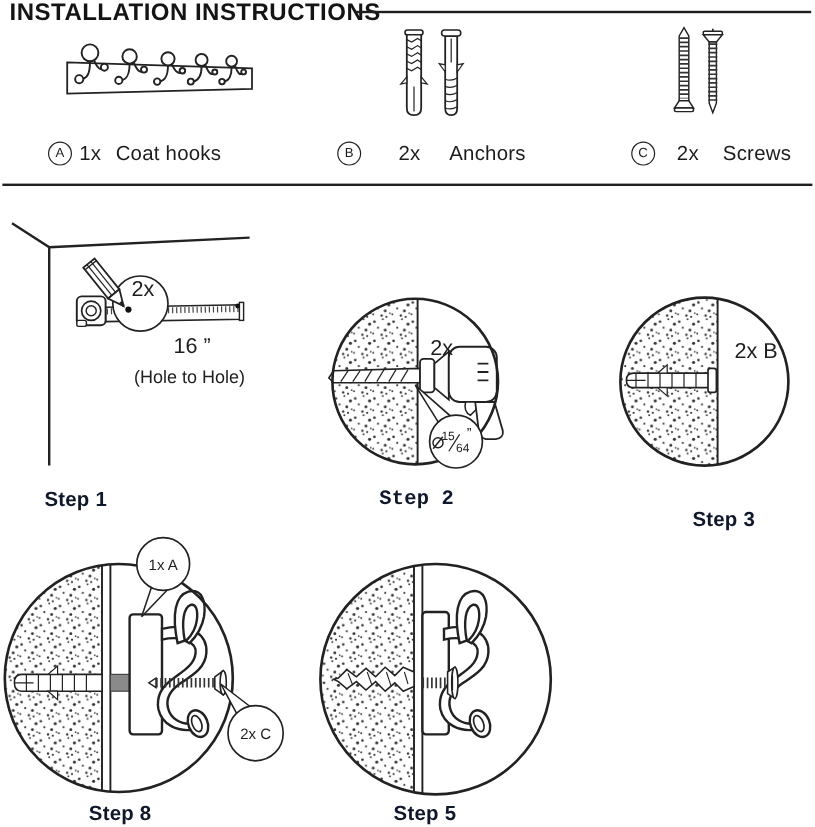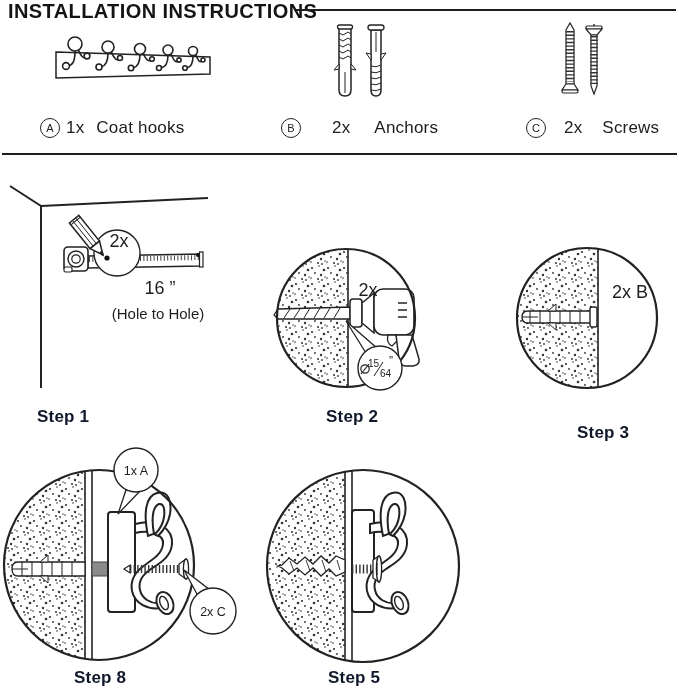--- a/index.html
+++ b/index.html
@@ -327,18 +327,18 @@
     <g>
       <line x1="100" y1="131" x2="121" y2="131" stroke="#333" stroke-width="9" stroke-dasharray="1.4,2.2"></line>
       <polygon points="121,122 127,118 127,144 121,140" class="wfill" stroke-width="1.3"></polygon>
       <ellipse cx="127" cy="131" rx="2.6" ry="13" class="wfill" stroke-width="1.3"></ellipse>
       <line x1="125" y1="125" x2="125" y2="137" class="ln" stroke-width="1.2"></line>
     </g>
     <circle cx="111" cy="128" r="96" class="ln" stroke-width="2.2"></circle>
   </svg>
 
   <div class="abs step-label" style="left:37px;top:407px;">Step 1</div>
-  <div class="abs step-label" style="left:326px;top:407px;">Step 2</div>
+  <div class="abs step-label" style="left:316px;top:407px;font-family:Liberation Mono, monospace;">Step 2</div>
   <div class="abs step-label" style="left:577px;top:423px;">Step 3</div>
   <div class="abs step-label" style="left:74px;top:668px;">Step 8</div>
   <div class="abs step-label" style="left:328px;top:668px;">Step 5</div>
 
 </div>
 
 </body></html>

